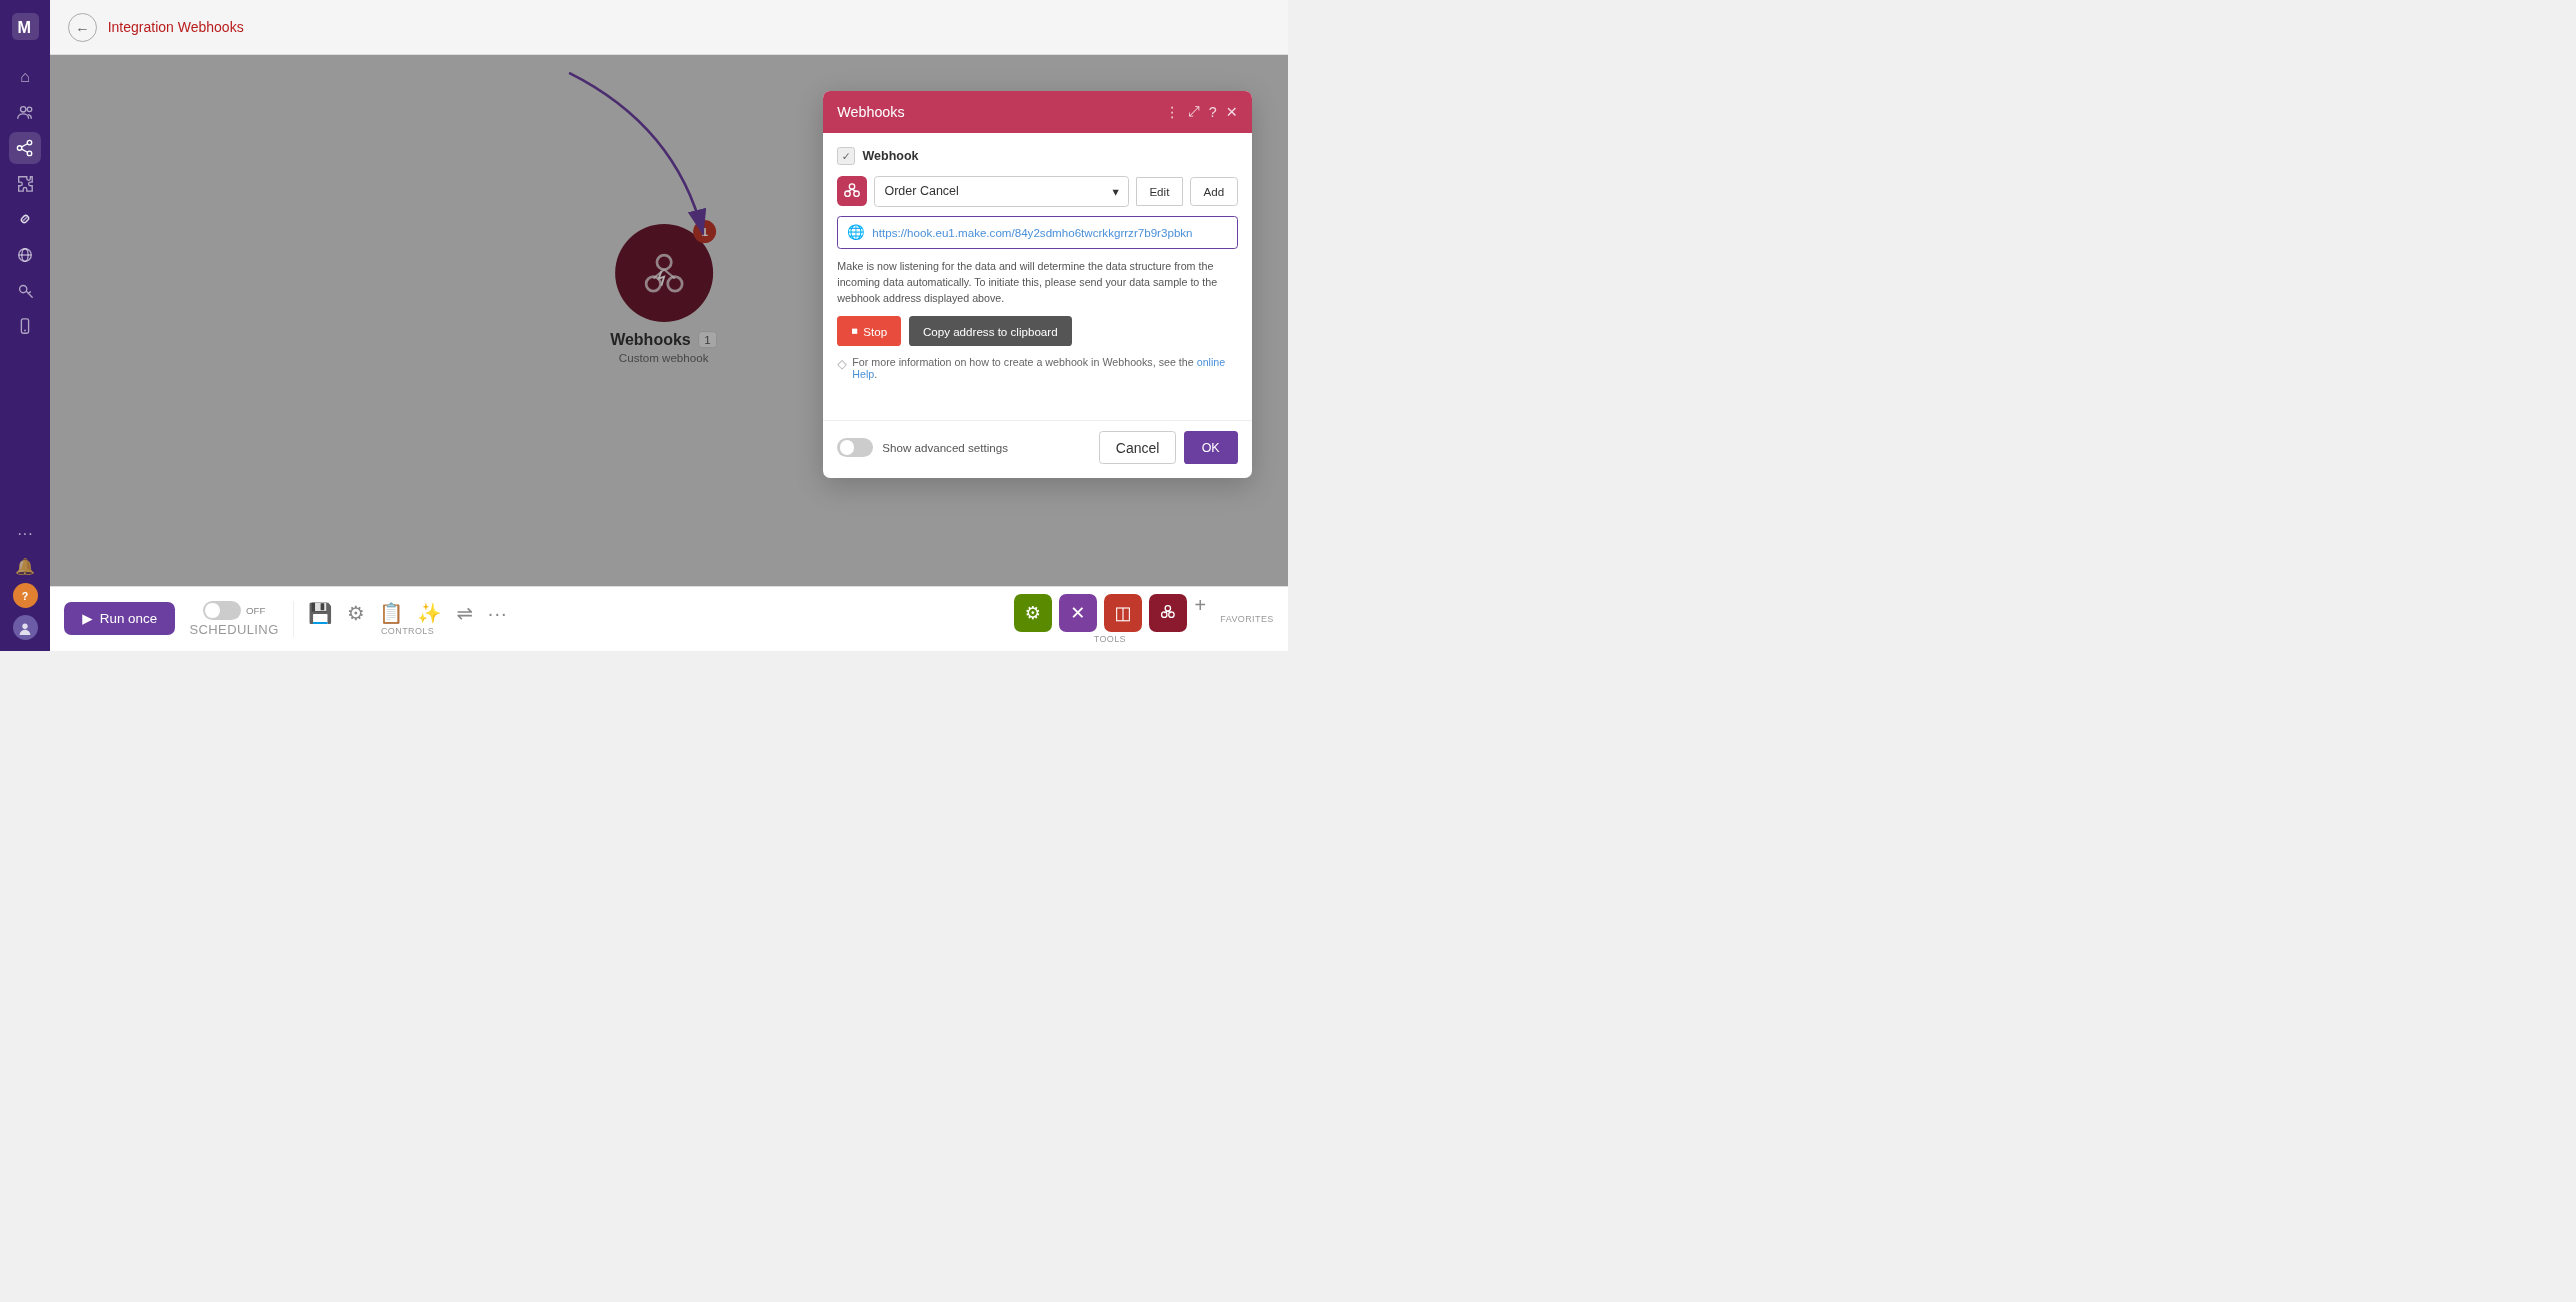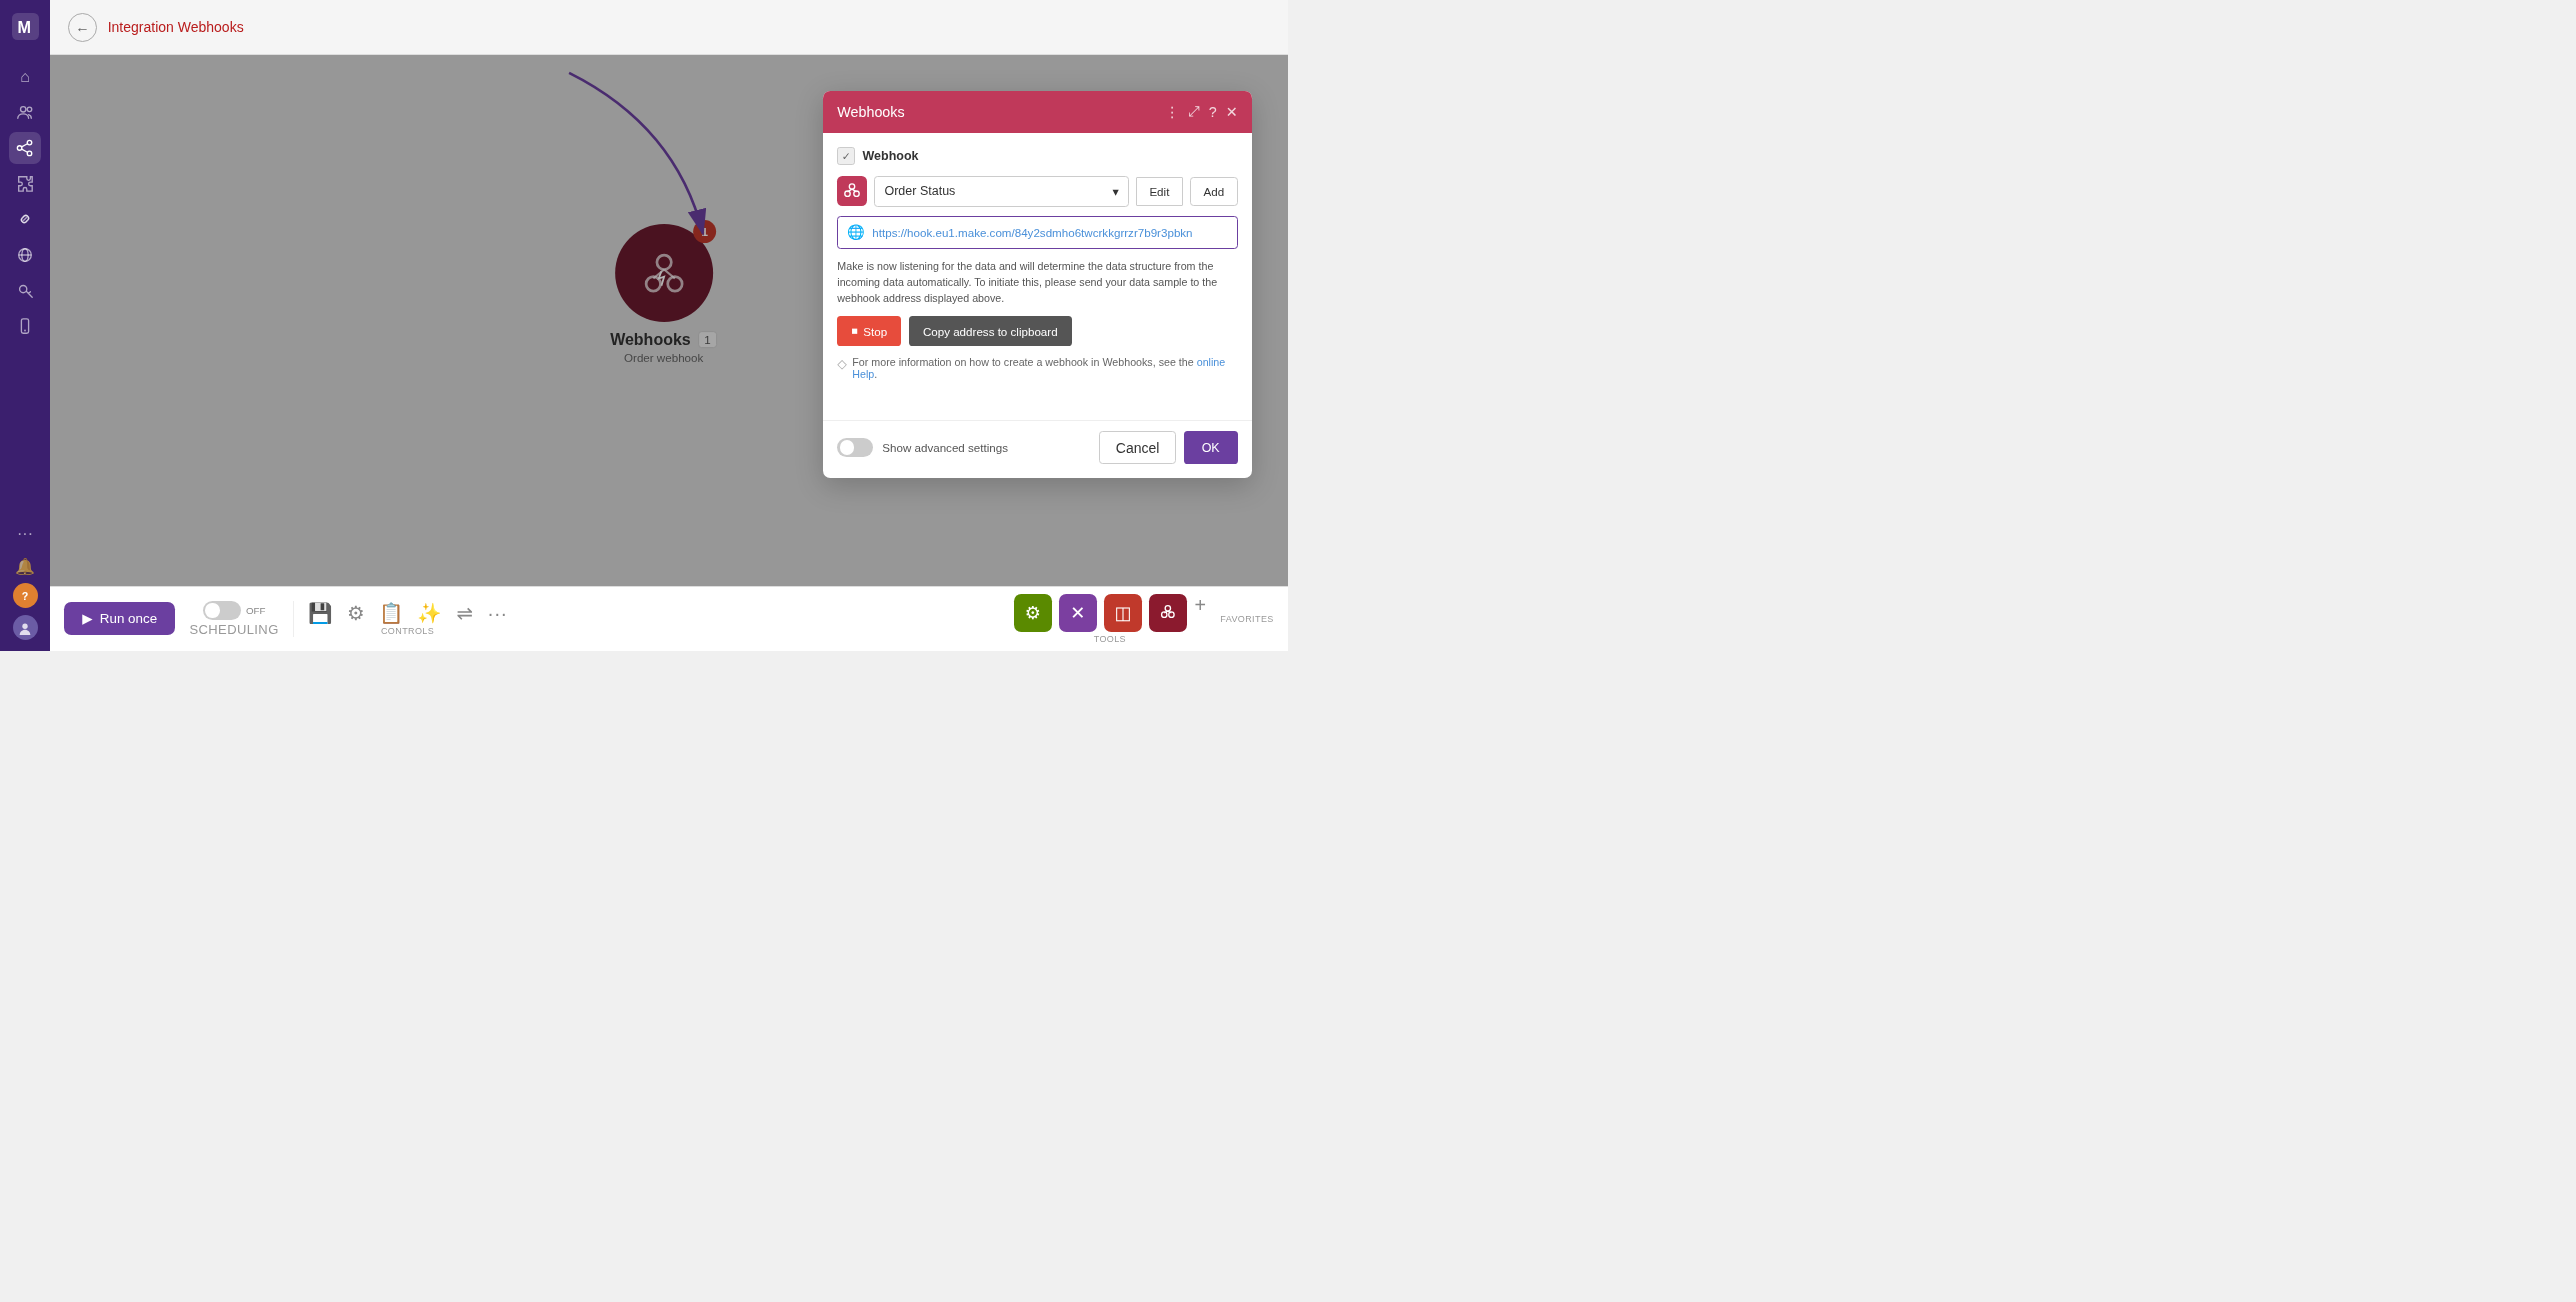--- a/index.html
+++ b/index.html
@@ -493,21 +493,21 @@
           <circle cx="30" cy="18" r="8" stroke="rgba(255,255,255,0.7)" stroke-width="3" fill="none"></circle>
           <path d="M30 26 L18 36M30 26 L42 36" stroke="rgba(255,255,255,0.7)" stroke-width="2.5"></path>
 
           <path d="M27 28 L24 36 L30 34 L27 44" stroke="white" stroke-width="2" fill="none"></path>
         </svg>
       </div>
       <div class="webhook-label">
         <span class="webhook-label-text">Webhooks</span>
         <span class="webhook-label-badge">1</span>
       </div>
-      <span class="webhook-sublabel">Order webhook</span>
+      <span class="webhook-sublabel">Custom webhook</span>
     </div>
 
     <svg style="position:absolute;top:0;left:0;width:100%;height:100%;pointer-events:none;" viewBox="0 0 1384 595" width="1238" height="532">
       <defs>
         <marker id="arrowhead" markerWidth="10" markerHeight="7" refX="9" refY="3.5" orient="auto">
           <polygon points="0 0, 10 3.5, 0 7" fill="#6b3fa0"></polygon>
         </marker>
       </defs>
       <path d="M 580 20 Q 700 80 730 200" stroke="#6b3fa0" stroke-width="3" fill="none" marker-end="url(#arrowhead)"></path>
     </svg>
@@ -535,21 +535,21 @@
           <div class="dropdown-row">
             <div class="webhook-service-icon">
               <svg width="18" height="18" viewBox="0 0 20 20" fill="none">
                 <circle cx="5" cy="13" r="3" stroke="white" stroke-width="1.5" fill="none"></circle>
                 <circle cx="15" cy="13" r="3" stroke="white" stroke-width="1.5" fill="none"></circle>
                 <circle cx="10" cy="5" r="3" stroke="white" stroke-width="1.5" fill="none"></circle>
                 <path d="M10 8 L5 11M10 8 L15 11" stroke="white" stroke-width="1.5"></path>
               </svg>
             </div>
             <div class="dropdown-select">
-              <span>Order Status</span>
+              <span>Order Cancel</span>
               <span>▾</span>
             </div>
             <button class="edit-btn">Edit</button>
             <button class="add-btn">Add</button>
           </div>
 
           <div class="url-row">
             <span class="url-globe">🌐</span>
             <span class="url-text">https://hook.eu1.make.com/84y2sdmho6twcrkkgrrzr7b9r3pbkn</span>
           </div>

